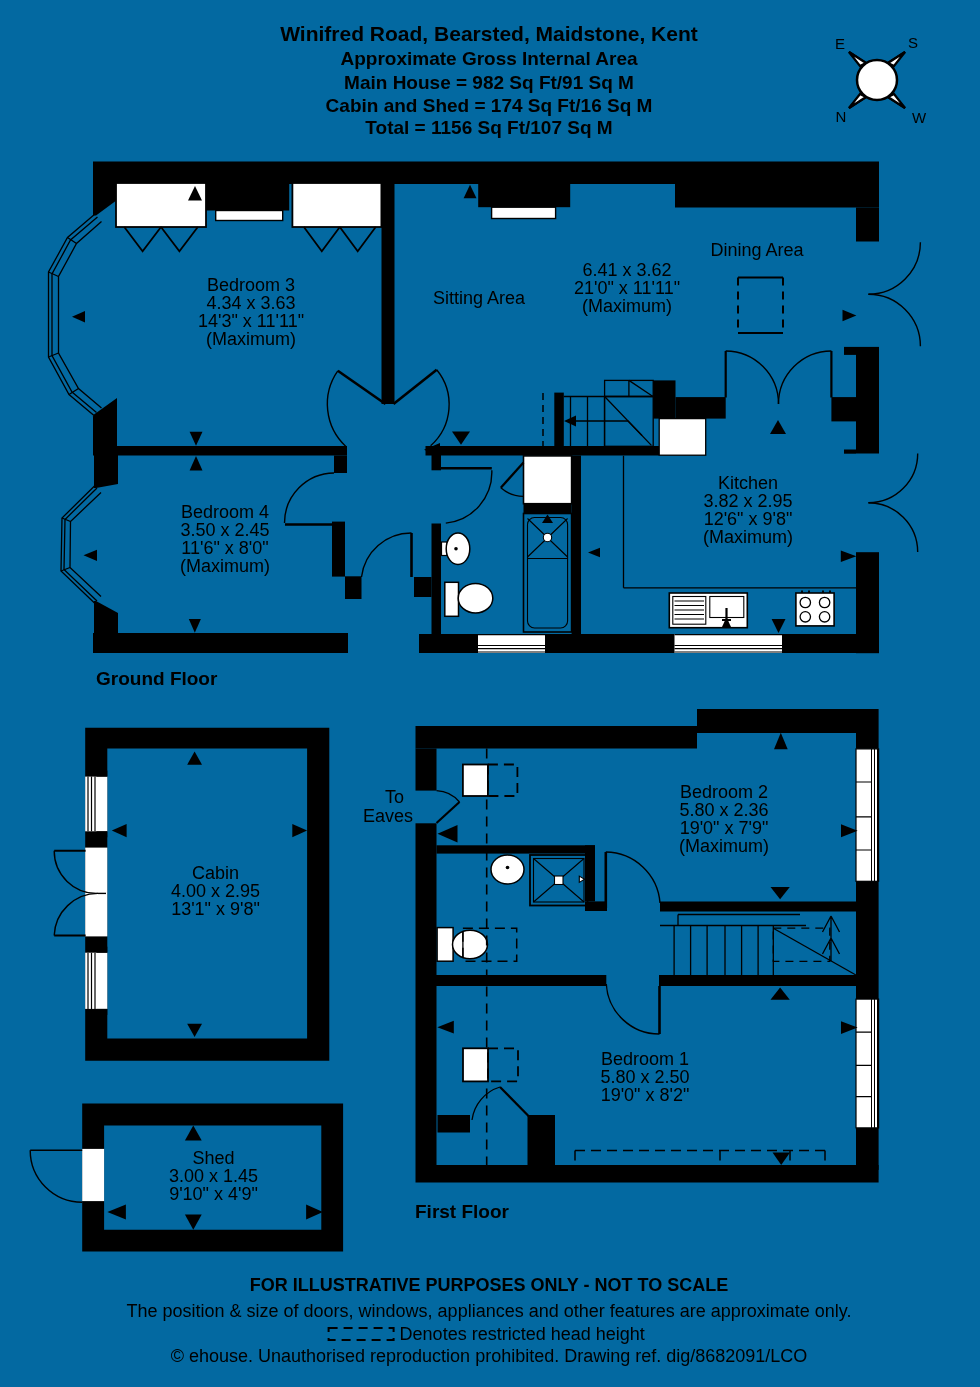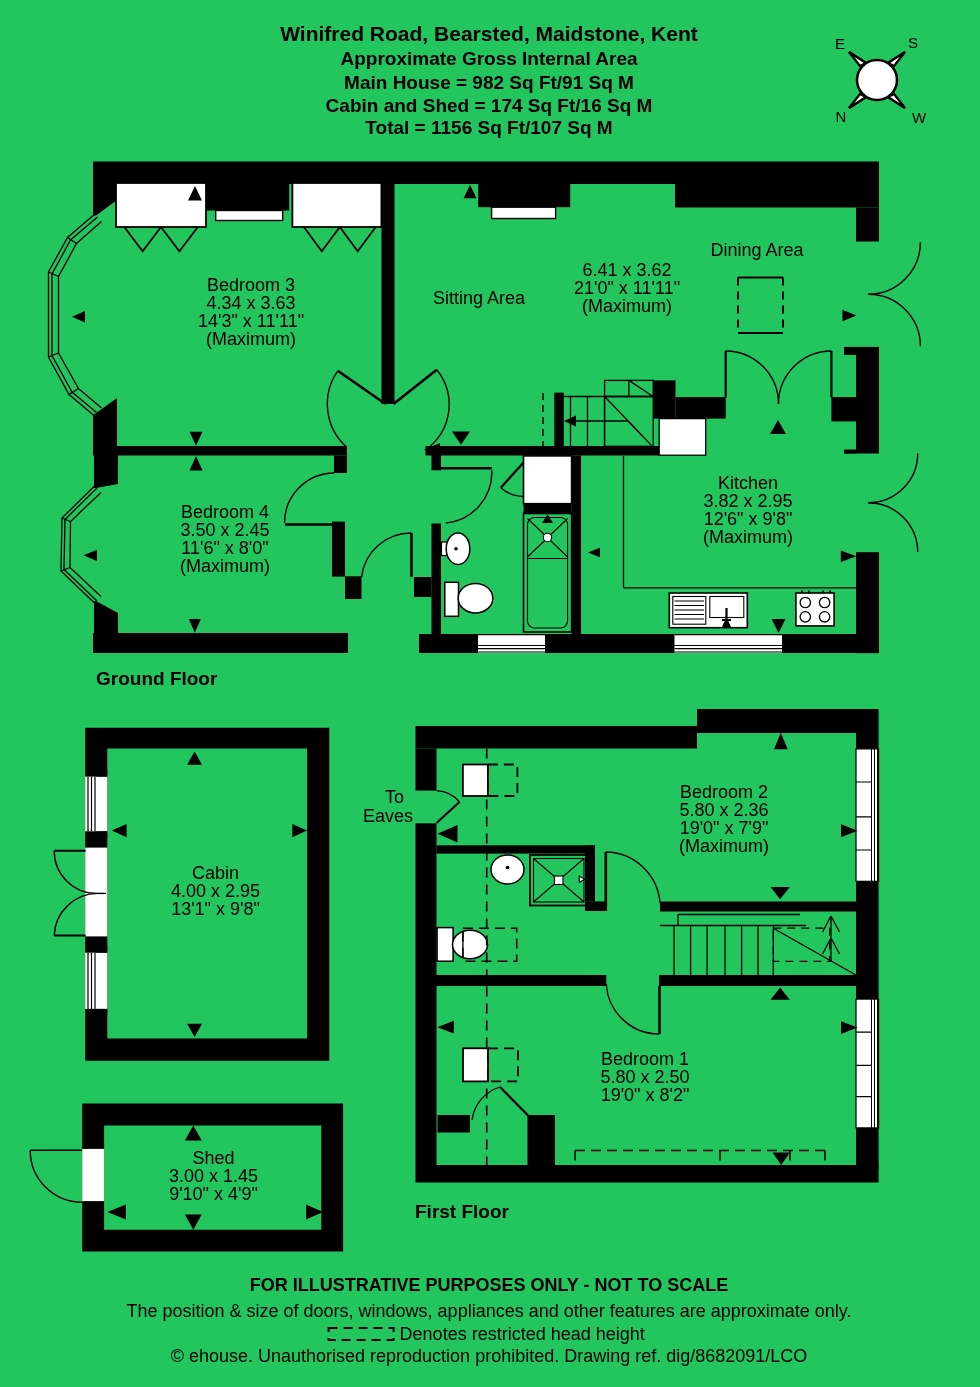--- a/index.html
+++ b/index.html
@@ -1,16 +1,16 @@
 <!DOCTYPE html>
 <html><head>
 <meta charset="utf-8">
 <style>
   html,body{margin:0;padding:0;background:#fff;}
-  .page{position:relative;width:980px;height:1387px;background:#22c55e;overflow:hidden;
+  .page{position:relative;width:980px;height:1387px;background:#0369a1;overflow:hidden;
         font-family:"Liberation Sans", sans-serif;}
   svg{position:absolute;left:0;top:0;}
   svg text{font-family:"Liberation Sans", sans-serif;fill:#000;}
 </style>
 </head>
 <body>
 <div class="page">
 <svg width="980" height="1387" viewBox="0 0 980 1387">
 
 <g font-weight="bold" text-anchor="middle">

